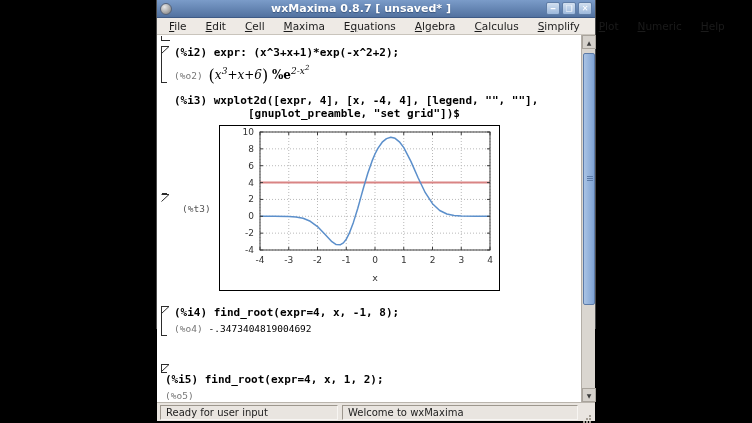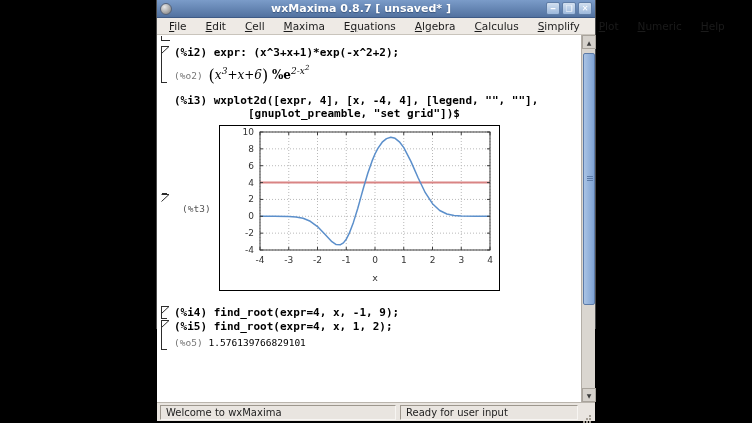--- a/index.html
+++ b/index.html
@@ -240,52 +240,55 @@
           </div>
         </div>
 
         <div class="cell" style="margin-top:13px;">
           <div class="bracket">
             <svg class="flag" width="9" height="8">
                 <path d="M0.5 0.5 H8 L0.5 7.5" fill="none" stroke="#2c2c2c" stroke-width="1"></path>
               </svg>
           </div>
           <div class="cellbody">
-            <div class="code"><span>(%i4)</span> <span>find_root(expr=4, x, -1, 9);</span></div>
-          </div>
-        </div>
-
-        <div class="cell" style="margin-top:1px;">
+            <div class="code"><span>(%i4)</span> <span>find_root(expr=4, x, -1, 8);</span></div>
+            <div class="outrow">
+              <span class="outlabel">(%o4)</span>
+              <span class="outval">-.3473404819004692</span>
+            </div>
+          </div>
+        </div>
+
+        <div class="cell" style="margin-top:28px;flex-direction:column;">
           <div class="bracket">
             <svg class="flag" width="9" height="8">
                 <path d="M0.5 0.5 H8 L0.5 7.5" fill="none" stroke="#2c2c2c" stroke-width="1"></path>
               </svg>
           </div>
           <div class="cellbody">
             <div class="code"><span>(%i5)</span> <span>find_root(expr=4, x, 1, 2);</span></div>
             <div class="outrow">
               <span class="outlabel">(%o5)</span>
-              <span class="outval">1.576139766829101</span>
             </div>
           </div>
         </div>
 
       </div>
 
       <div class="scrollbar">
         <div class="sb-btn sb-up">
             <span>▲</span>
           </div>
         <div class="sb-thumb"></div>
         <div class="sb-btn sb-down">
             <span>▼</span>
           </div>
       </div>
     </div>
 
     <div class="statusbar">
+      <div class="status-panel status-right">Ready for user input</div>
       <div class="status-panel status-left">Welcome to wxMaxima</div>
-      <div class="status-panel status-right">Ready for user input</div>
       <div class="resize-grip"></div>
     </div>
 
   </div>
 </div>
 
 </body></html>

